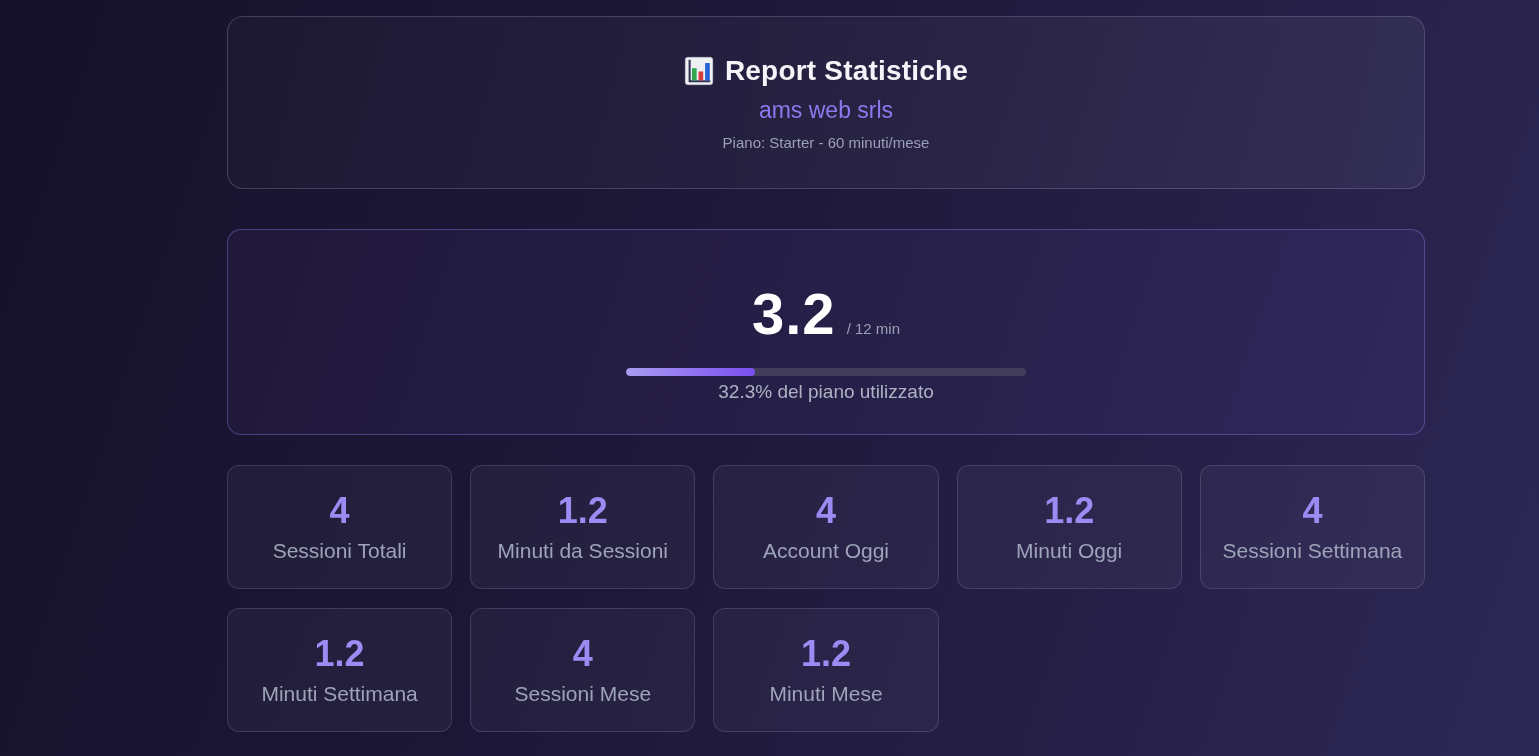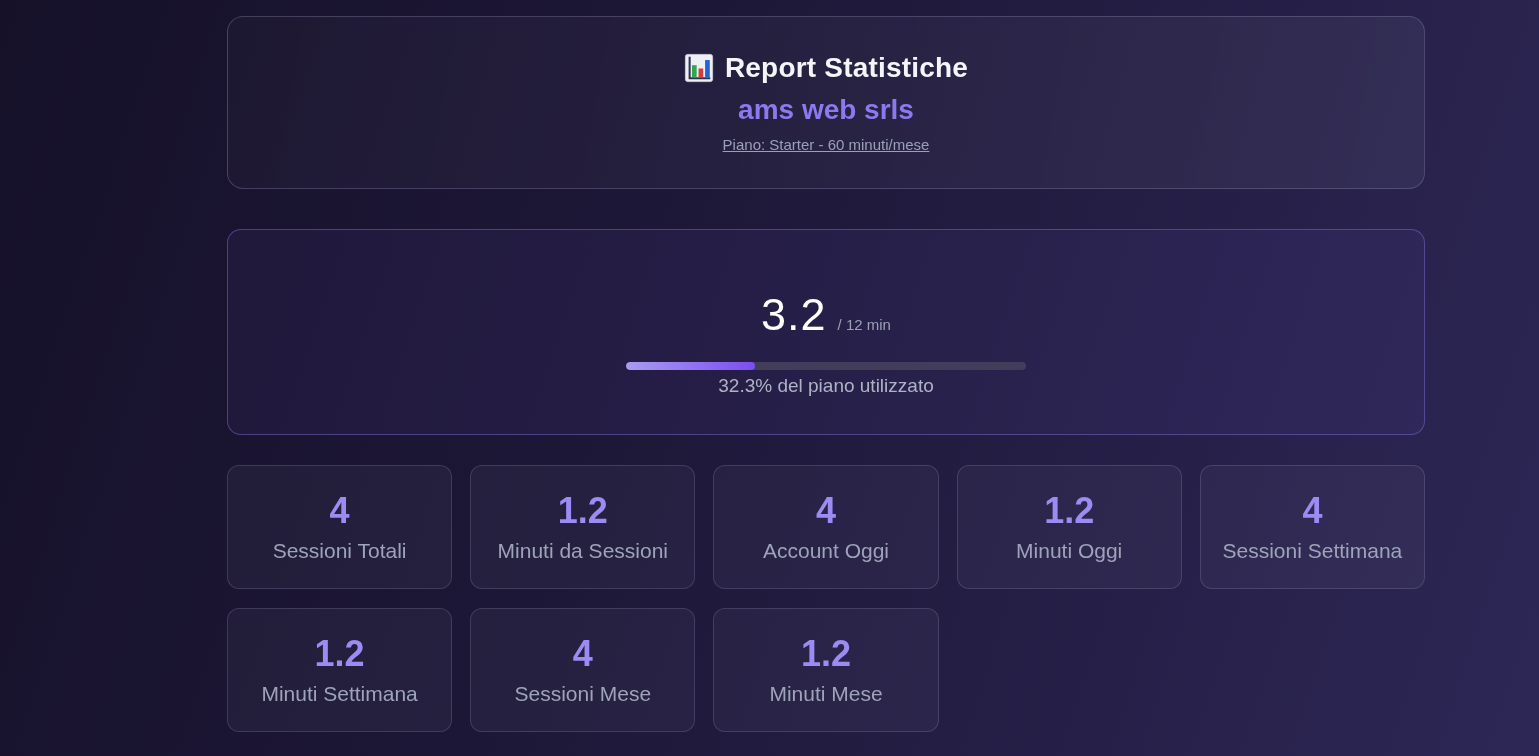--- a/index.html
+++ b/index.html
@@ -33,37 +33,37 @@
     gap: 13px;
   }
   .page-title {
     margin: 0;
     font-size: 28px; font-weight: 700; color: #f4f5f9;
     letter-spacing: 0.2px;
     display: flex; align-items: center; gap: 11px;
     line-height: 1;
   }
   .title-icon svg, .usage-icon svg { display: block; }
-  .account-name { font-size: 28px; font-weight: 700; color: #8b79ee; line-height: 1; }
-  .plan-info { font-size: 15px; color: #9aa0b6; line-height: 1; text-decoration: underline; }
+  .account-name { font-size: 23px; font-weight: 400; color: #8b79ee; line-height: 1; }
+  .plan-info { font-size: 15px; color: #9aa0b6; line-height: 1; }
 
   .usage-card {
     margin-top: 40px;
     height: 206px;
     background: rgba(132,104,244,0.065);
     border: 1px solid rgba(134,116,220,0.45);
   }
   .usage-title {
     margin: 0;
     font-size: 17px; font-weight: 700; color: #9c8bf2;
     display: flex; align-items: center; gap: 9px;
     line-height: 1;
   }
   .usage-value-row { margin-top: 22px; display: flex; align-items: baseline; gap: 11px; }
-  .usage-value { font-size: 45px; font-weight: 400; color: #ffffff; line-height: 1; letter-spacing: 1px; }
+  .usage-value { font-size: 58px; font-weight: 700; color: #ffffff; line-height: 1; letter-spacing: 1px; }
   .usage-limit { font-size: 15px; color: #9ba1b3; }
   .progress {
     margin-top: 25px;
     width: 400px; height: 8px;
     border-radius: 4px;
     background: #423e59;
     overflow: hidden;
   }
   .progress-fill {
     height: 100%;

